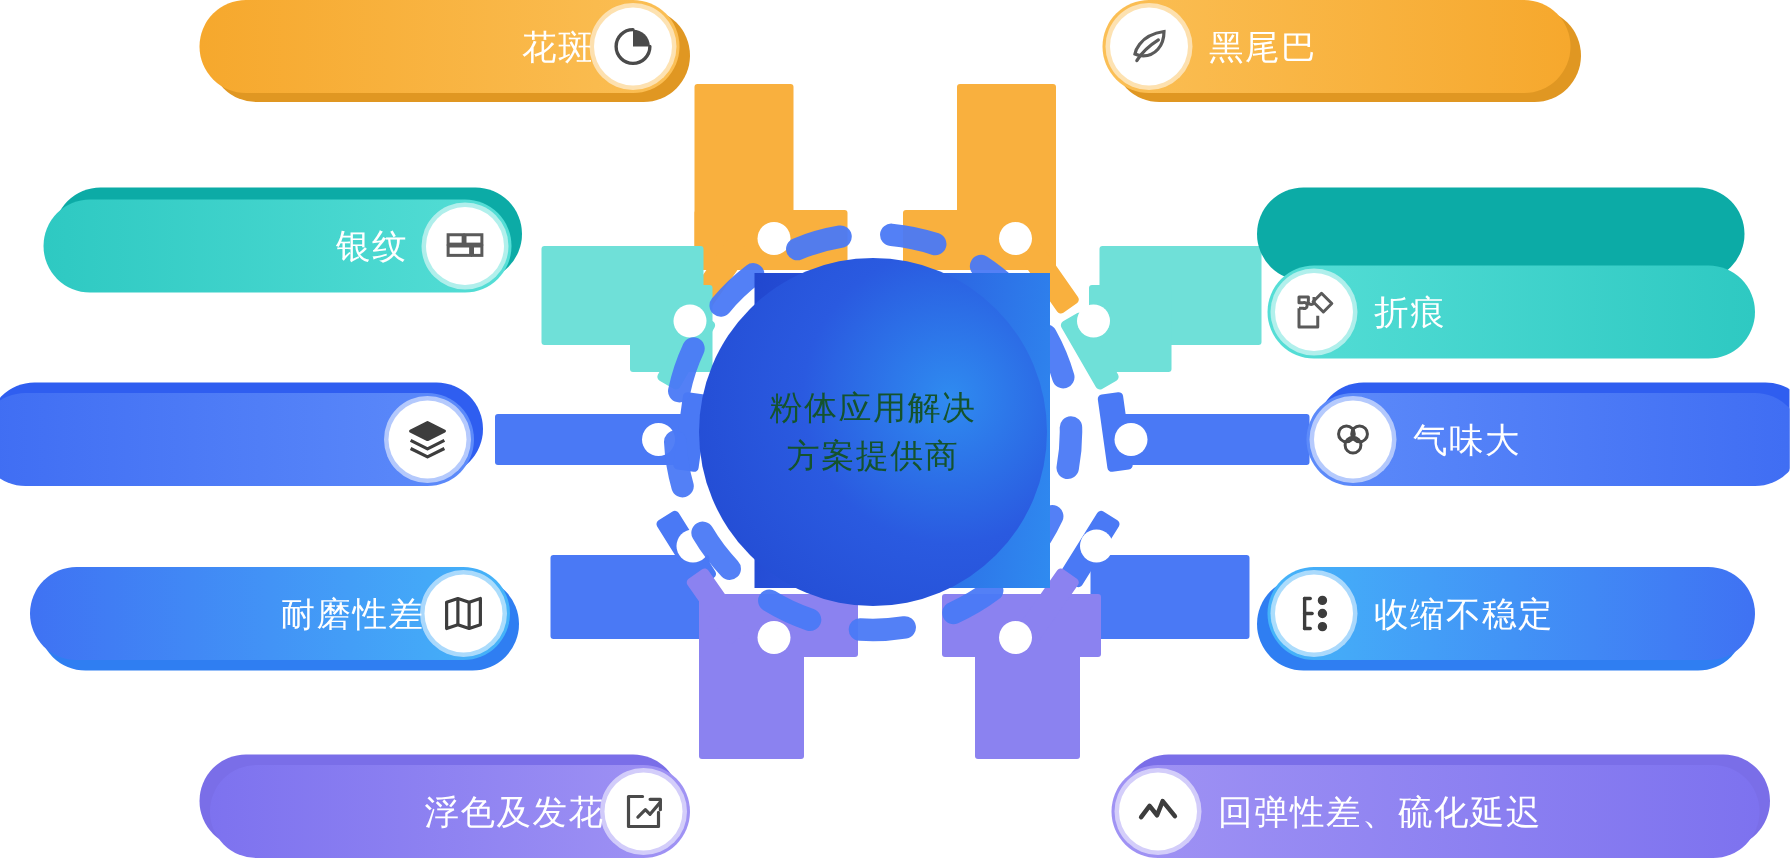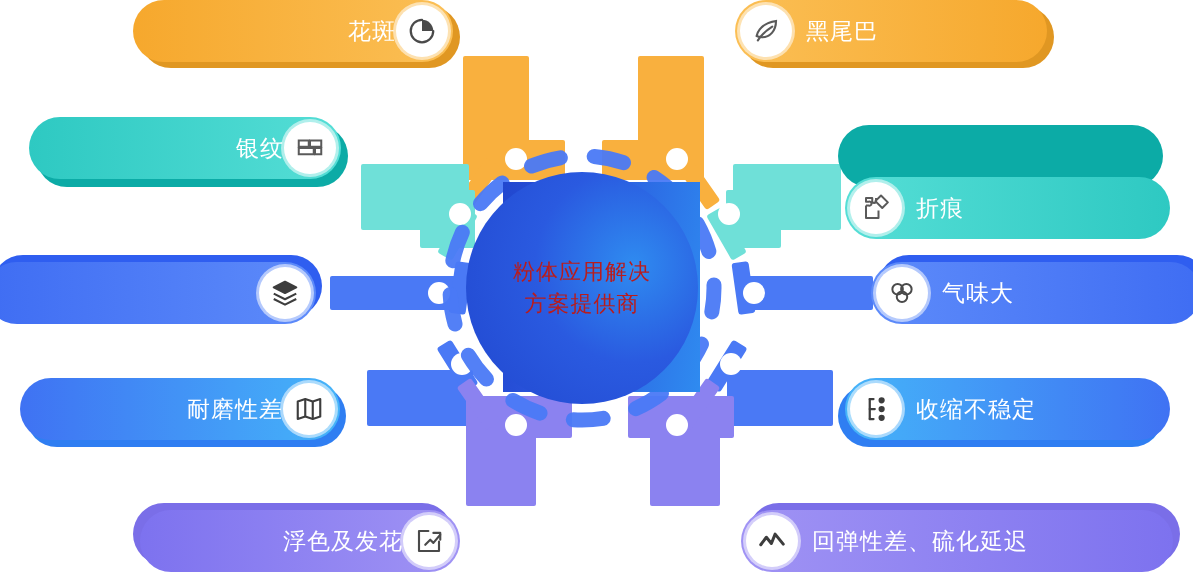--- a/index.html
+++ b/index.html
@@ -8,21 +8,21 @@
   .stage{position:absolute;left:0;top:0;width:1193px;height:577px;}
 
   
   .center-sq{position:absolute;left:503px;top:182px;width:197px;height:210px;
     background:linear-gradient(100deg,#2147cf 0%,#2a55dd 35%,#2f8bf0 100%);}
   .center-circle{position:absolute;left:466px;top:172px;width:232px;height:232px;
     border-radius:50%;
     background:radial-gradient(circle at 72% 40%,#2f8bf0 0%,#2a5ae0 45%,#2147cf 100%);}
   .center-text{position:absolute;left:466px;top:172px;width:232px;height:232px;
     display:flex;flex-direction:column;align-items:center;justify-content:center;
-    color:#b91c1c;font-size:22px;line-height:32px;text-align:center;letter-spacing:1px;}
+    color:#14532d;font-size:22px;line-height:32px;text-align:center;letter-spacing:1px;}
 
   
   .ring{position:absolute;left:420px;top:126px;width:324px;height:324px;}
 
   
   .arm{position:absolute;}
   .bar{position:absolute;border-radius:2px;}
   .dot{position:absolute;width:22px;height:22px;border-radius:50%;background:#ffffff;}
   .stub{position:absolute;width:17px;height:52px;border-radius:3px;}
 
@@ -127,21 +127,21 @@
     <span class="label">花斑</span>
     <span class="badge">
       <svg width="30" height="30" viewBox="0 0 24 24" fill="none" stroke="#4a4a4a" stroke-width="1.8">
         <path d="M12 3a9 9 0 1 0 9 9" stroke-linecap="round"></path>
         <path d="M12 3v9h9A9 9 0 0 0 12 3z" fill="#4a4a4a" stroke="none"></path>
       </svg>
     </span>
   </div>
 
   <div class="pill-shadow" style="left:36px;top:125px;width:312px;background:#0caba6;"></div>
-  <div class="pill right-align" style="left:29px;top:117px;width:312px;background:linear-gradient(90deg,#2ec9c2 0%,#55ded6 100%);">
+  <div class="pill right-align" style="left:29px;top:133px;width:312px;background:linear-gradient(90deg,#2ec9c2 0%,#55ded6 100%);gap:12px;">
     <span class="label">银纹</span>
     <span class="badge">
       <svg width="30" height="30" viewBox="0 0 24 24" fill="none" stroke="#5a5a5a" stroke-width="1.6">
         <rect x="3" y="6" width="8" height="5"></rect>
           <rect x="12" y="6" width="9" height="5"></rect>
         <rect x="3" y="12" width="12" height="5"></rect>
           <rect x="16" y="12" width="5" height="5"></rect>
       </svg>
     </span>
   </div>

